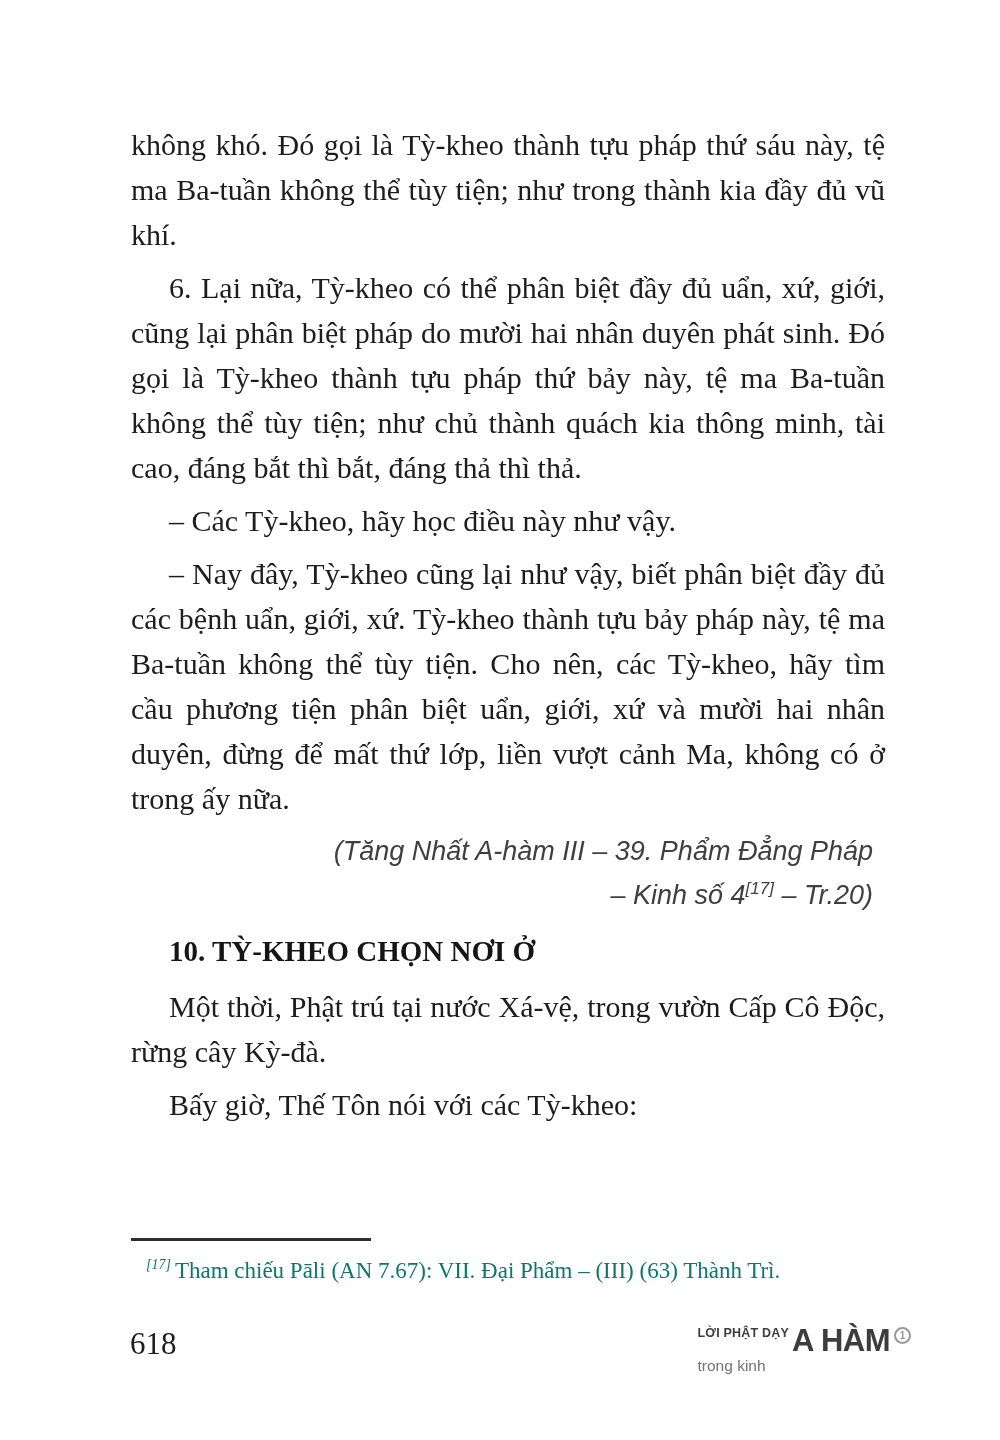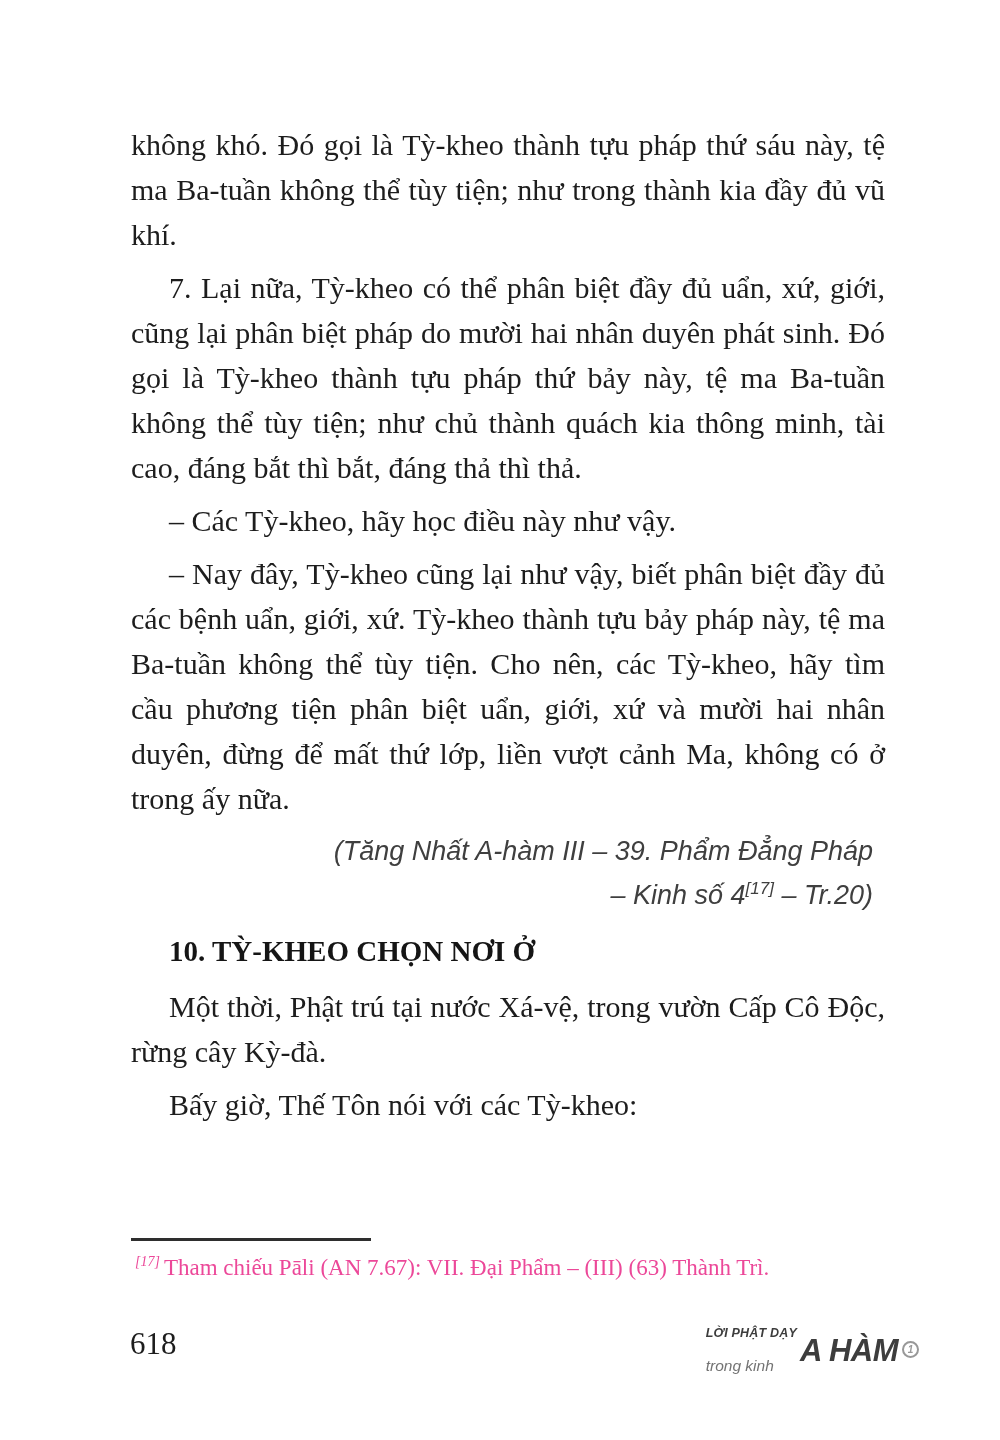--- a/index.html
+++ b/index.html
@@ -55,47 +55,46 @@
     top: 1238px;
     width: 754px;
   }
   .footnote-rule {
     width: 240px;
     height: 0;
     border-top: 3px solid #2e2e2e;
     margin: 0 0 12px 0;
   }
   .footnote-text {
-    margin: 4px;
+    margin: 15px;
     font-size: 23px;
     line-height: 30px;
-    color: #ec4899;
+    color: #0f766e;
   }
   .footnote-text .fn-marker {
     font-style: italic;
     font-size: 14px;
     vertical-align: super;
     line-height: 0;
     margin-right: 4px;
   }
   .page-number {
     position: absolute;
     left: 130px;
     top: 1326px;
     font-size: 31px;
     color: #1d1d1d;
   }
   .logo {
     position: absolute;
-    right: 104px;
+    right: 112px;
     top: 1327px;
     display: flex;
-    align-items: center;
+    align-items: flex-start;
     font-family: "Liberation Sans", "DejaVu Sans", sans-serif;
-    font-style: italic;
   }
   .logo-left {
     margin-right: 3px;
     margin-bottom: 1px;
   }
   .logo-top {
     font-size: 12.5px;
     font-weight: bold;
     letter-spacing: 0.2px;
     line-height: 13px;
@@ -133,21 +132,21 @@
 </style>
 </head>
 <body>
 
 <div class="page">
 
   <main class="content">
 
     <p class="body-p">không khó. Đó gọi là Tỳ-kheo thành tựu pháp thứ sáu này, tệ ma Ba-tuần không thể tùy tiện; như trong thành kia đầy đủ vũ khí.</p>
 
-    <p class="body-p indent">7. Lại nữa, Tỳ-kheo có thể phân biệt đầy đủ uẩn, xứ, giới, cũng lại phân biệt pháp do mười hai nhân duyên phát sinh. Đó gọi là Tỳ-kheo thành tựu pháp thứ bảy này, tệ ma Ba-tuần không thể tùy tiện; như chủ thành quách kia thông minh, tài cao, đáng bắt thì bắt, đáng thả thì thả.</p>
+    <p class="body-p indent">6. Lại nữa, Tỳ-kheo có thể phân biệt đầy đủ uẩn, xứ, giới, cũng lại phân biệt pháp do mười hai nhân duyên phát sinh. Đó gọi là Tỳ-kheo thành tựu pháp thứ bảy này, tệ ma Ba-tuần không thể tùy tiện; như chủ thành quách kia thông minh, tài cao, đáng bắt thì bắt, đáng thả thì thả.</p>
 
     <p class="body-p indent">– Các Tỳ-kheo, hãy học điều này như vậy.</p>
 
     <p class="body-p indent">– Nay đây, Tỳ-kheo cũng lại như vậy, biết phân biệt đầy đủ các bệnh uẩn, giới, xứ. Tỳ-kheo thành tựu bảy pháp này, tệ ma Ba-tuần không thể tùy tiện. Cho nên, các Tỳ-kheo, hãy tìm cầu phương tiện phân biệt uẩn, giới, xứ và mười hai nhân duyên, đừng để mất thứ lớp, liền vượt cảnh Ma, không có ở trong ấy nữa.</p>
 
     <div class="citation">
       <div>(Tăng Nhất A-hàm III – 39. Phẩm Đẳng Pháp</div>
       <div><span>– Kinh số 4</span><sup>[17]</sup><span> – Tr.20)</span></div>
     </div>
 

